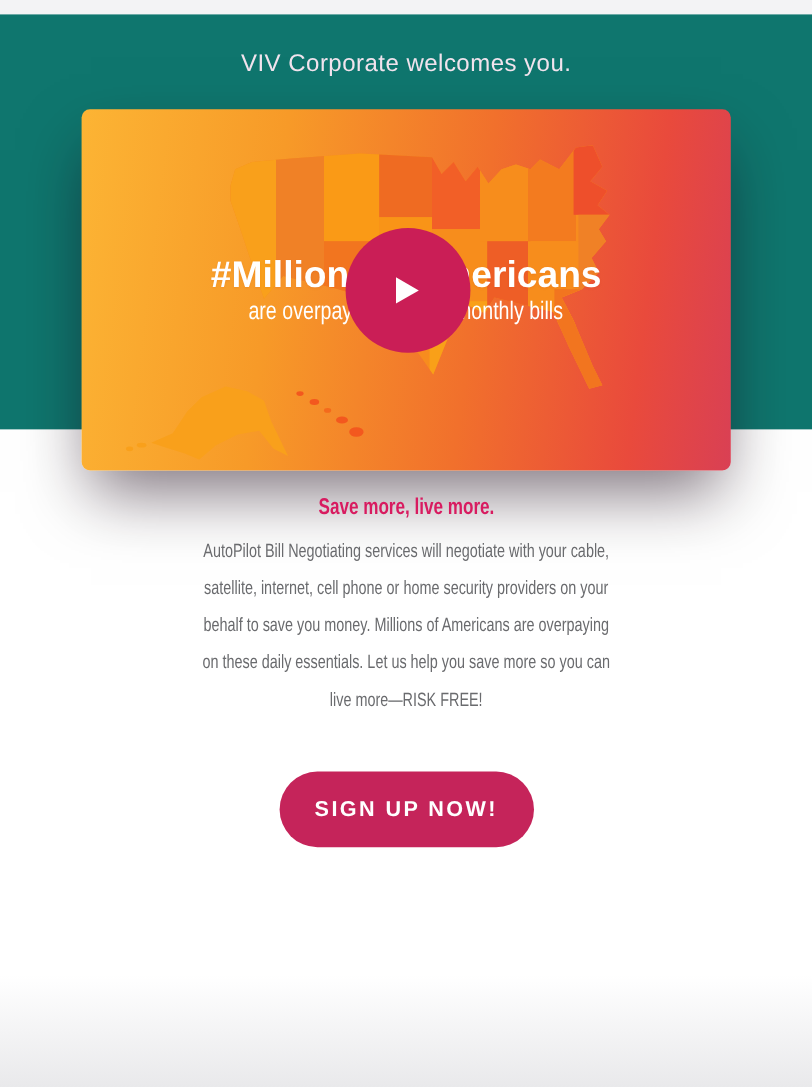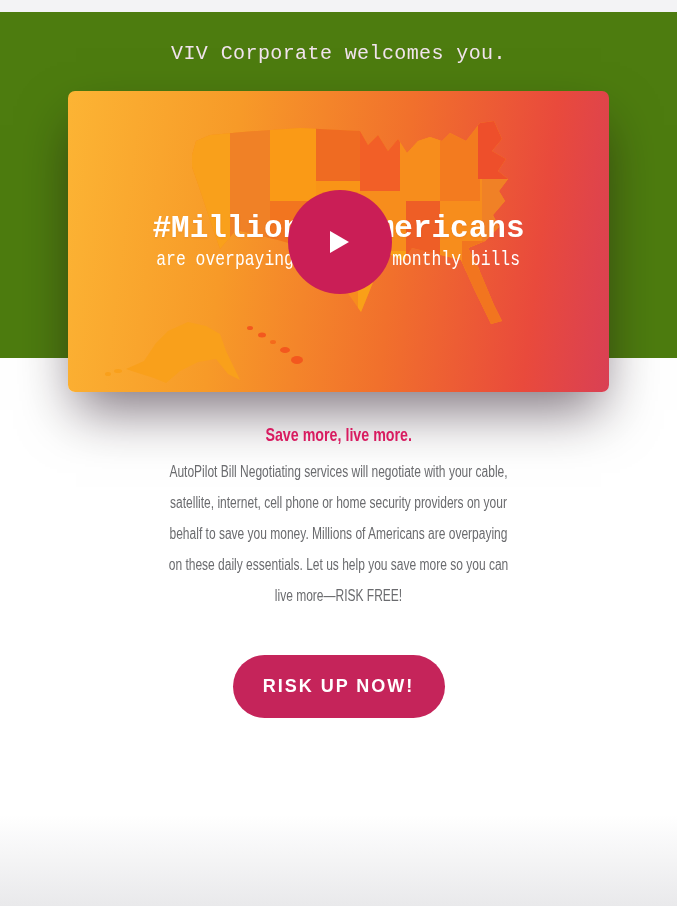--- a/index.html
+++ b/index.html
@@ -9,23 +9,22 @@
     background:#ffffff;
   }
   .page{
     width:677px;height:906px;
     display:flex;flex-direction:column;
     overflow:hidden;position:relative;
   }
   .top-strip{height:12px;background:#f3f3f5;flex:0 0 auto;}
   .hero{
     height:346px;flex:0 0 auto;
-    background:#4d7c0f;
+    background:#0f766e;
     text-align:center;
-    font-family:Liberation Mono, monospace;
   }
   .hero-title{
     margin:0;padding-top:30px;
     color:#f2e4ee;
     font-size:20px;font-weight:400;letter-spacing:.4px;
   }
   .video-card{
     position:relative;
     width:541px;height:301px;
     margin:26px auto 0;
@@ -64,21 +63,20 @@
     border-top:11px solid transparent;
     border-bottom:11px solid transparent;
     border-left:19px solid #ffffff;
   }
   .main{
     flex:1 1 auto;
     background:linear-gradient(180deg,#ffffff 0%,#ffffff 83%,#e9e9eb 100%);
     text-align:center;
     padding:54px 20px 0;
     box-sizing:border-box;
-    margin-top:12px;
   }
   .save-headline{
     display:inline-block;
     color:#d81b60;
     font-size:19px;font-weight:bold;
     transform:scaleX(.75);transform-origin:50% 50%;
     white-space:nowrap;
     margin:0 0 10px;
   }
   .body-copy{color:#6a6b6e;font-size:16px;}
@@ -178,16 +176,16 @@
     <div>
       <span class="save-headline">Save more, live more.</span>
     </div>
     <div class="body-copy">
       <div class="body-line">AutoPilot Bill Negotiating services will negotiate with your cable,</div>
       <div class="body-line">satellite, internet, cell phone or home security providers on your</div>
       <div class="body-line">behalf to save you money. Millions of Americans are overpaying</div>
       <div class="body-line">on these daily essentials. Let us help you save more so you can</div>
       <div class="body-line">live more—RISK FREE!</div>
     </div>
-    <button class="cta-button">RISK UP NOW!</button>
+    <button class="cta-button">SIGN UP NOW!</button>
   </div>
 
 </div>
 
 </body></html>

